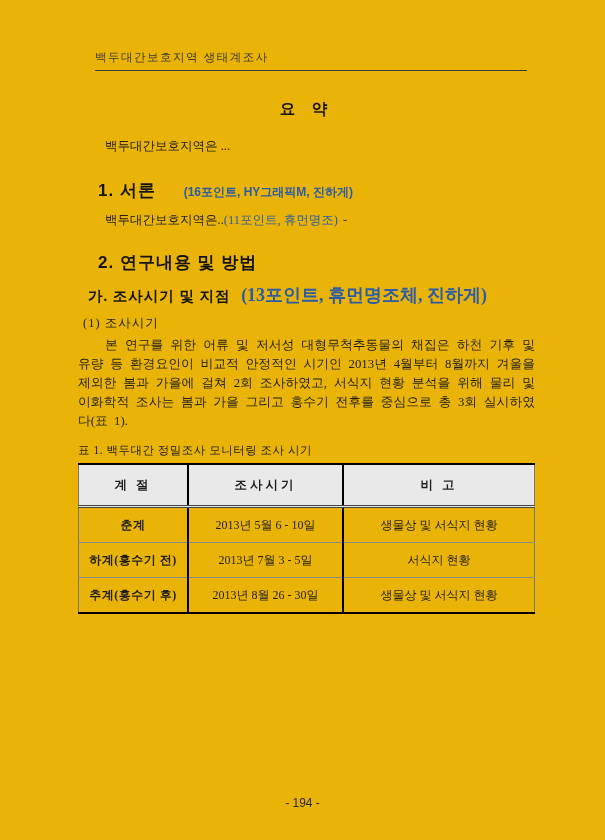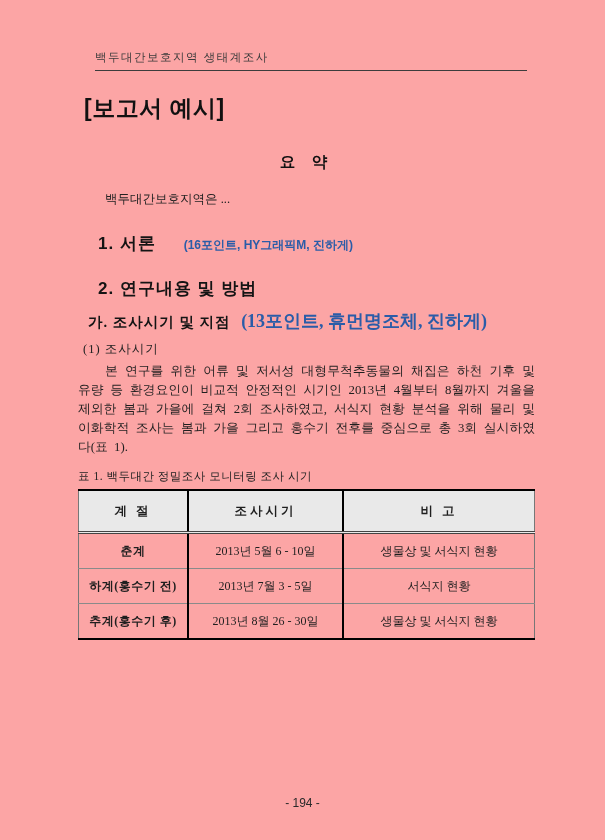--- a/index.html
+++ b/index.html
@@ -1,21 +1,21 @@
 <!DOCTYPE html>
 <html lang="ko"><head>
 <meta charset="utf-8">
 <style>
   html, body { margin: 0; padding: 0; background: #ffffff; }
   .page {
     position: relative;
     width: 605px;
     height: 840px;
     margin: 0 auto;
-    background: #fca5a5;
+    background: #eab308;
     box-sizing: border-box;
     padding: 50px 70px 0 78px;
     overflow: hidden;
     color: #1c1c1c;
     font-family: "Liberation Sans", sans-serif;
   }
 
   
   .running-header {
     margin-left: 17px;
@@ -176,33 +176,35 @@
     font-family: "Liberation Sans", sans-serif;
   }
 </style>
 </head>
 <body>
 
 <div class="page">
 
   <div class="running-header">백두대간보호지역 생태계조사</div>
 
-  <div class="report-label">[보고서 예시]</div>
 
 
 
   <div class="abstract-heading">요 약</div>
 
   <div class="abstract-body serif">백두대간보호지역은 ...</div>
 
   <div class="section-heading">
     <span>1. 서론</span>
     <span class="style-note accent" style="color: rgb(42, 92, 168); padding-left: 16px;">(16포인트, HY그래픽M, 진하게)</span>
   </div>
 
+  <div class="section1-body serif">
+    <span>백두대간보호지역은..</span><span class="accent note" style="color: rgb(42, 92, 168);">(11포인트, 휴먼명조)</span><span class="tail-dash">-</span>
+  </div>
 
   <div class="section-heading second">2. 연구내용 및 방법</div>
 
   <div class="sub-heading serif">
     <span>가. 조사시기 및 지점</span>
     <span class="style-note accent" style="color: rgb(42, 92, 168);">(13포인트, 휴먼명조체, 진하게)</span>
   </div>
 
   <div class="sub-sub-heading serif">(1) 조사시기</div>
 

